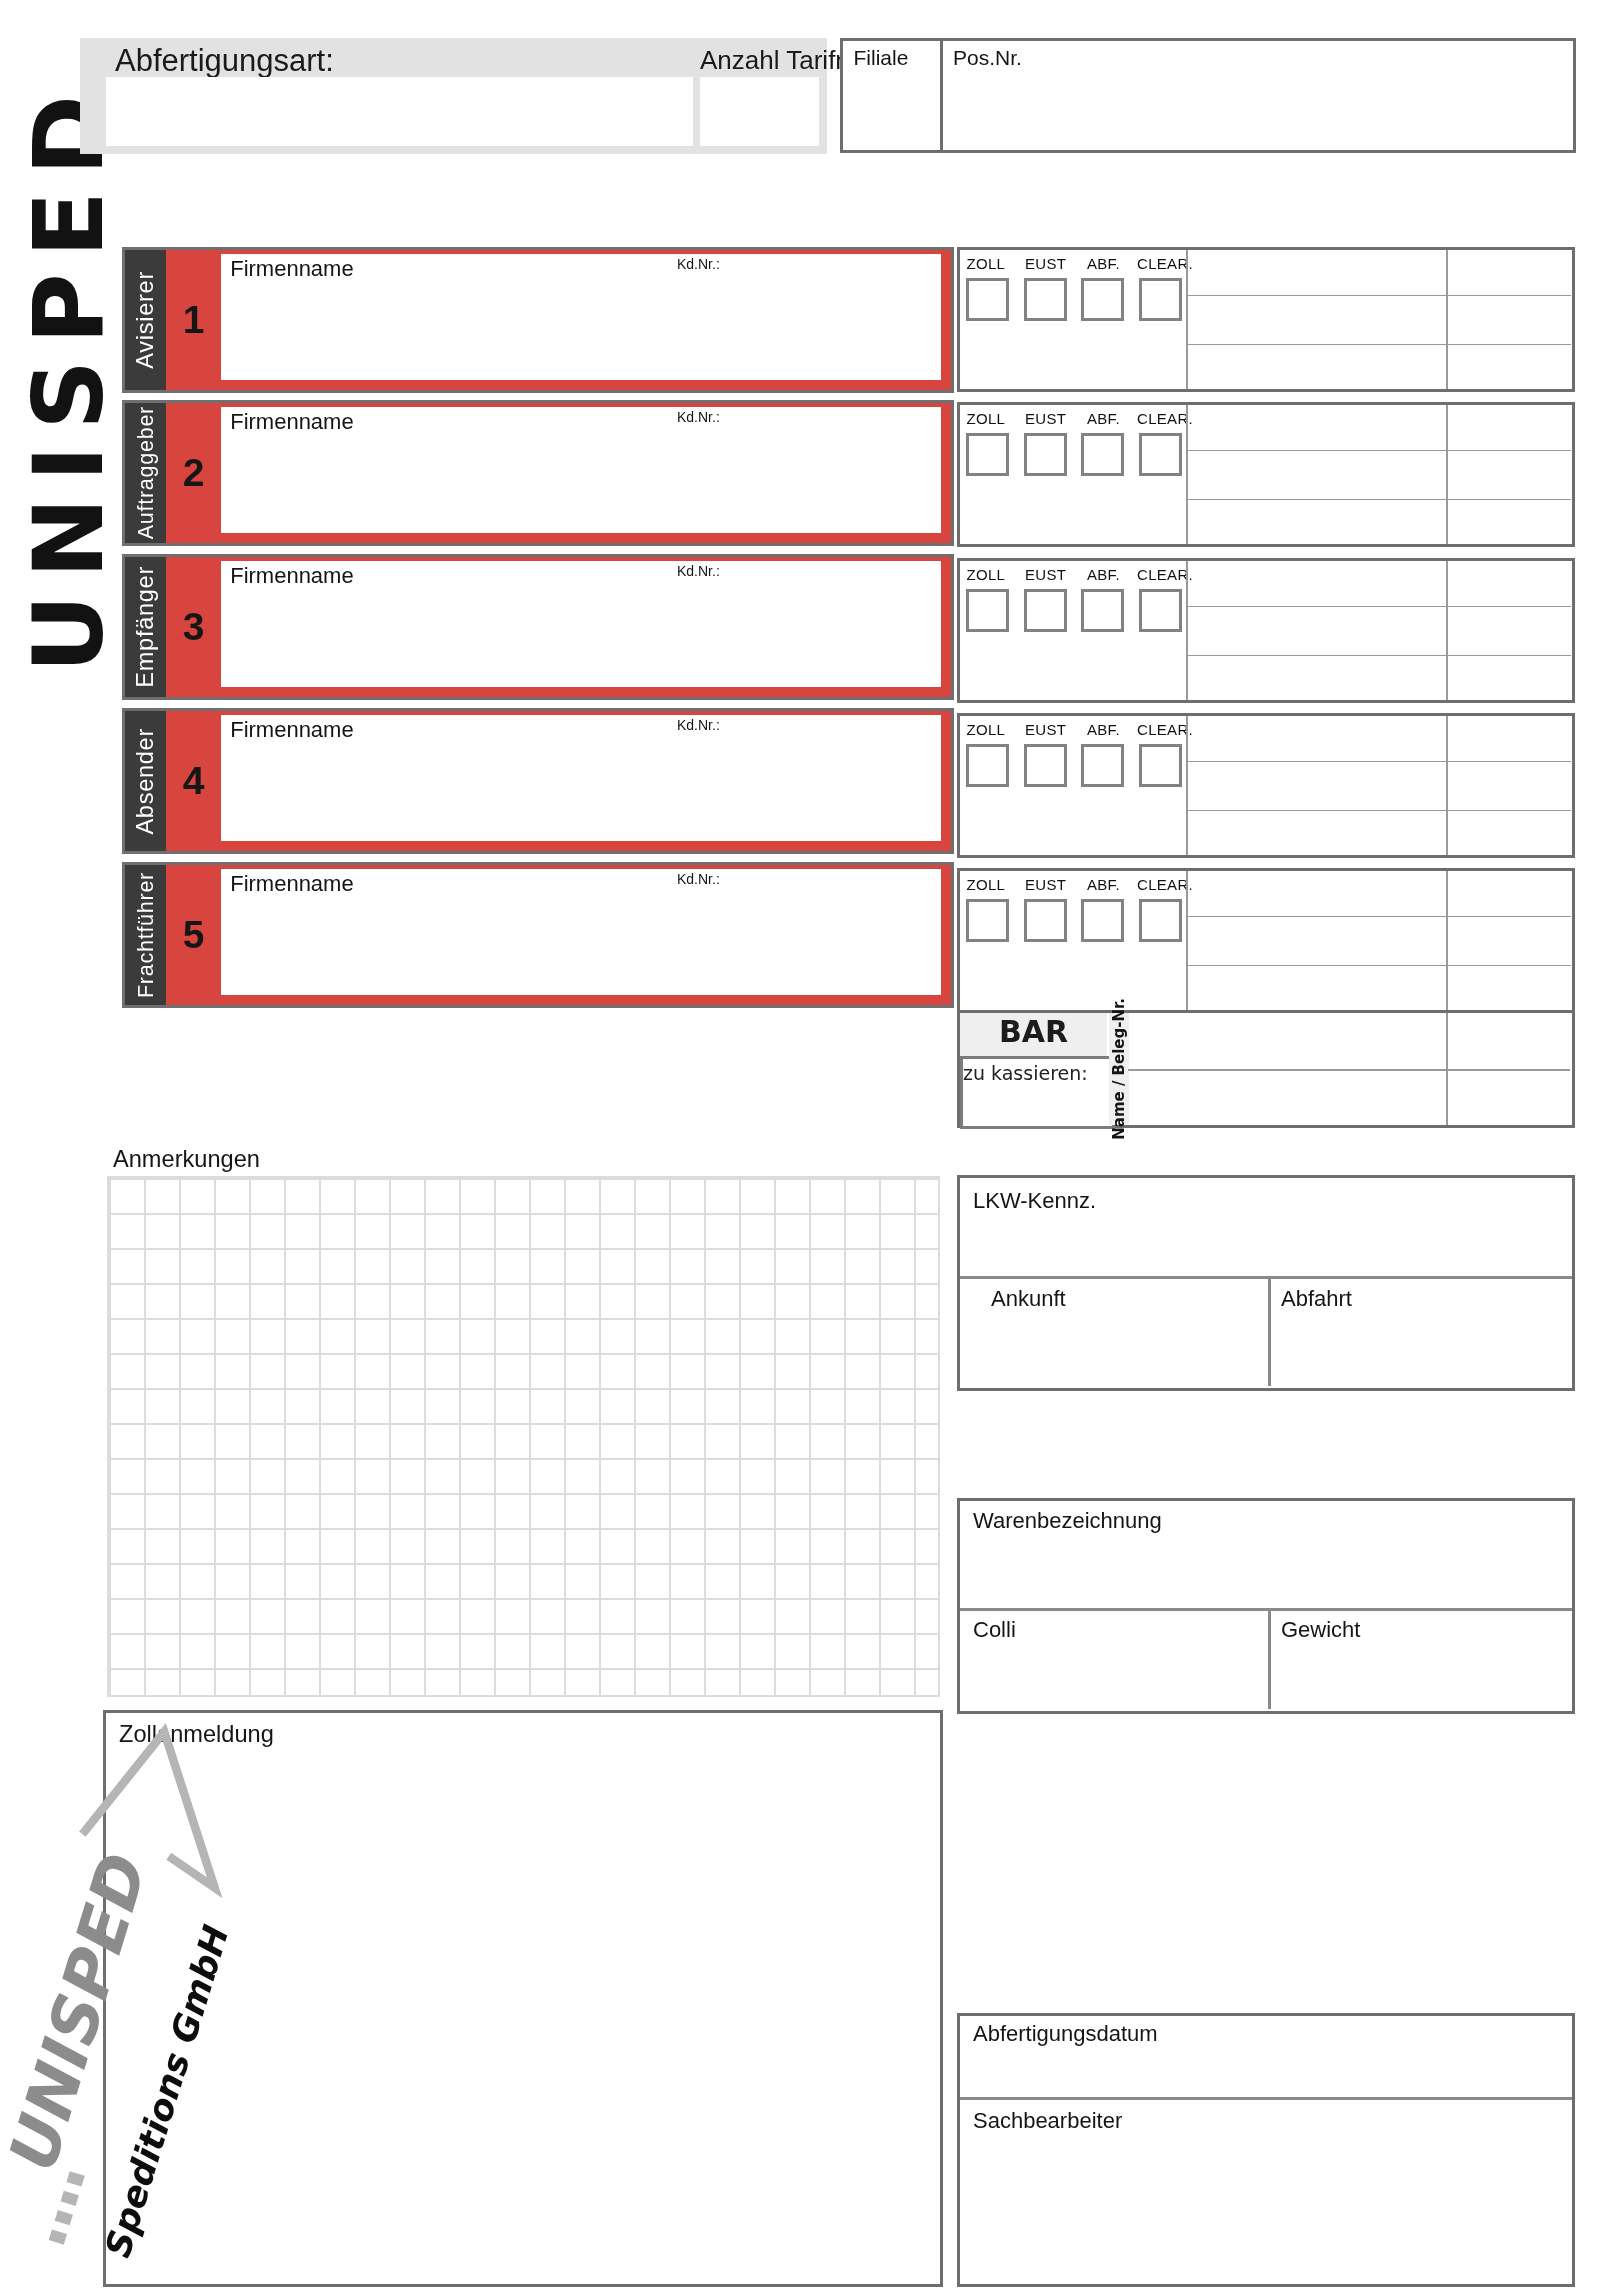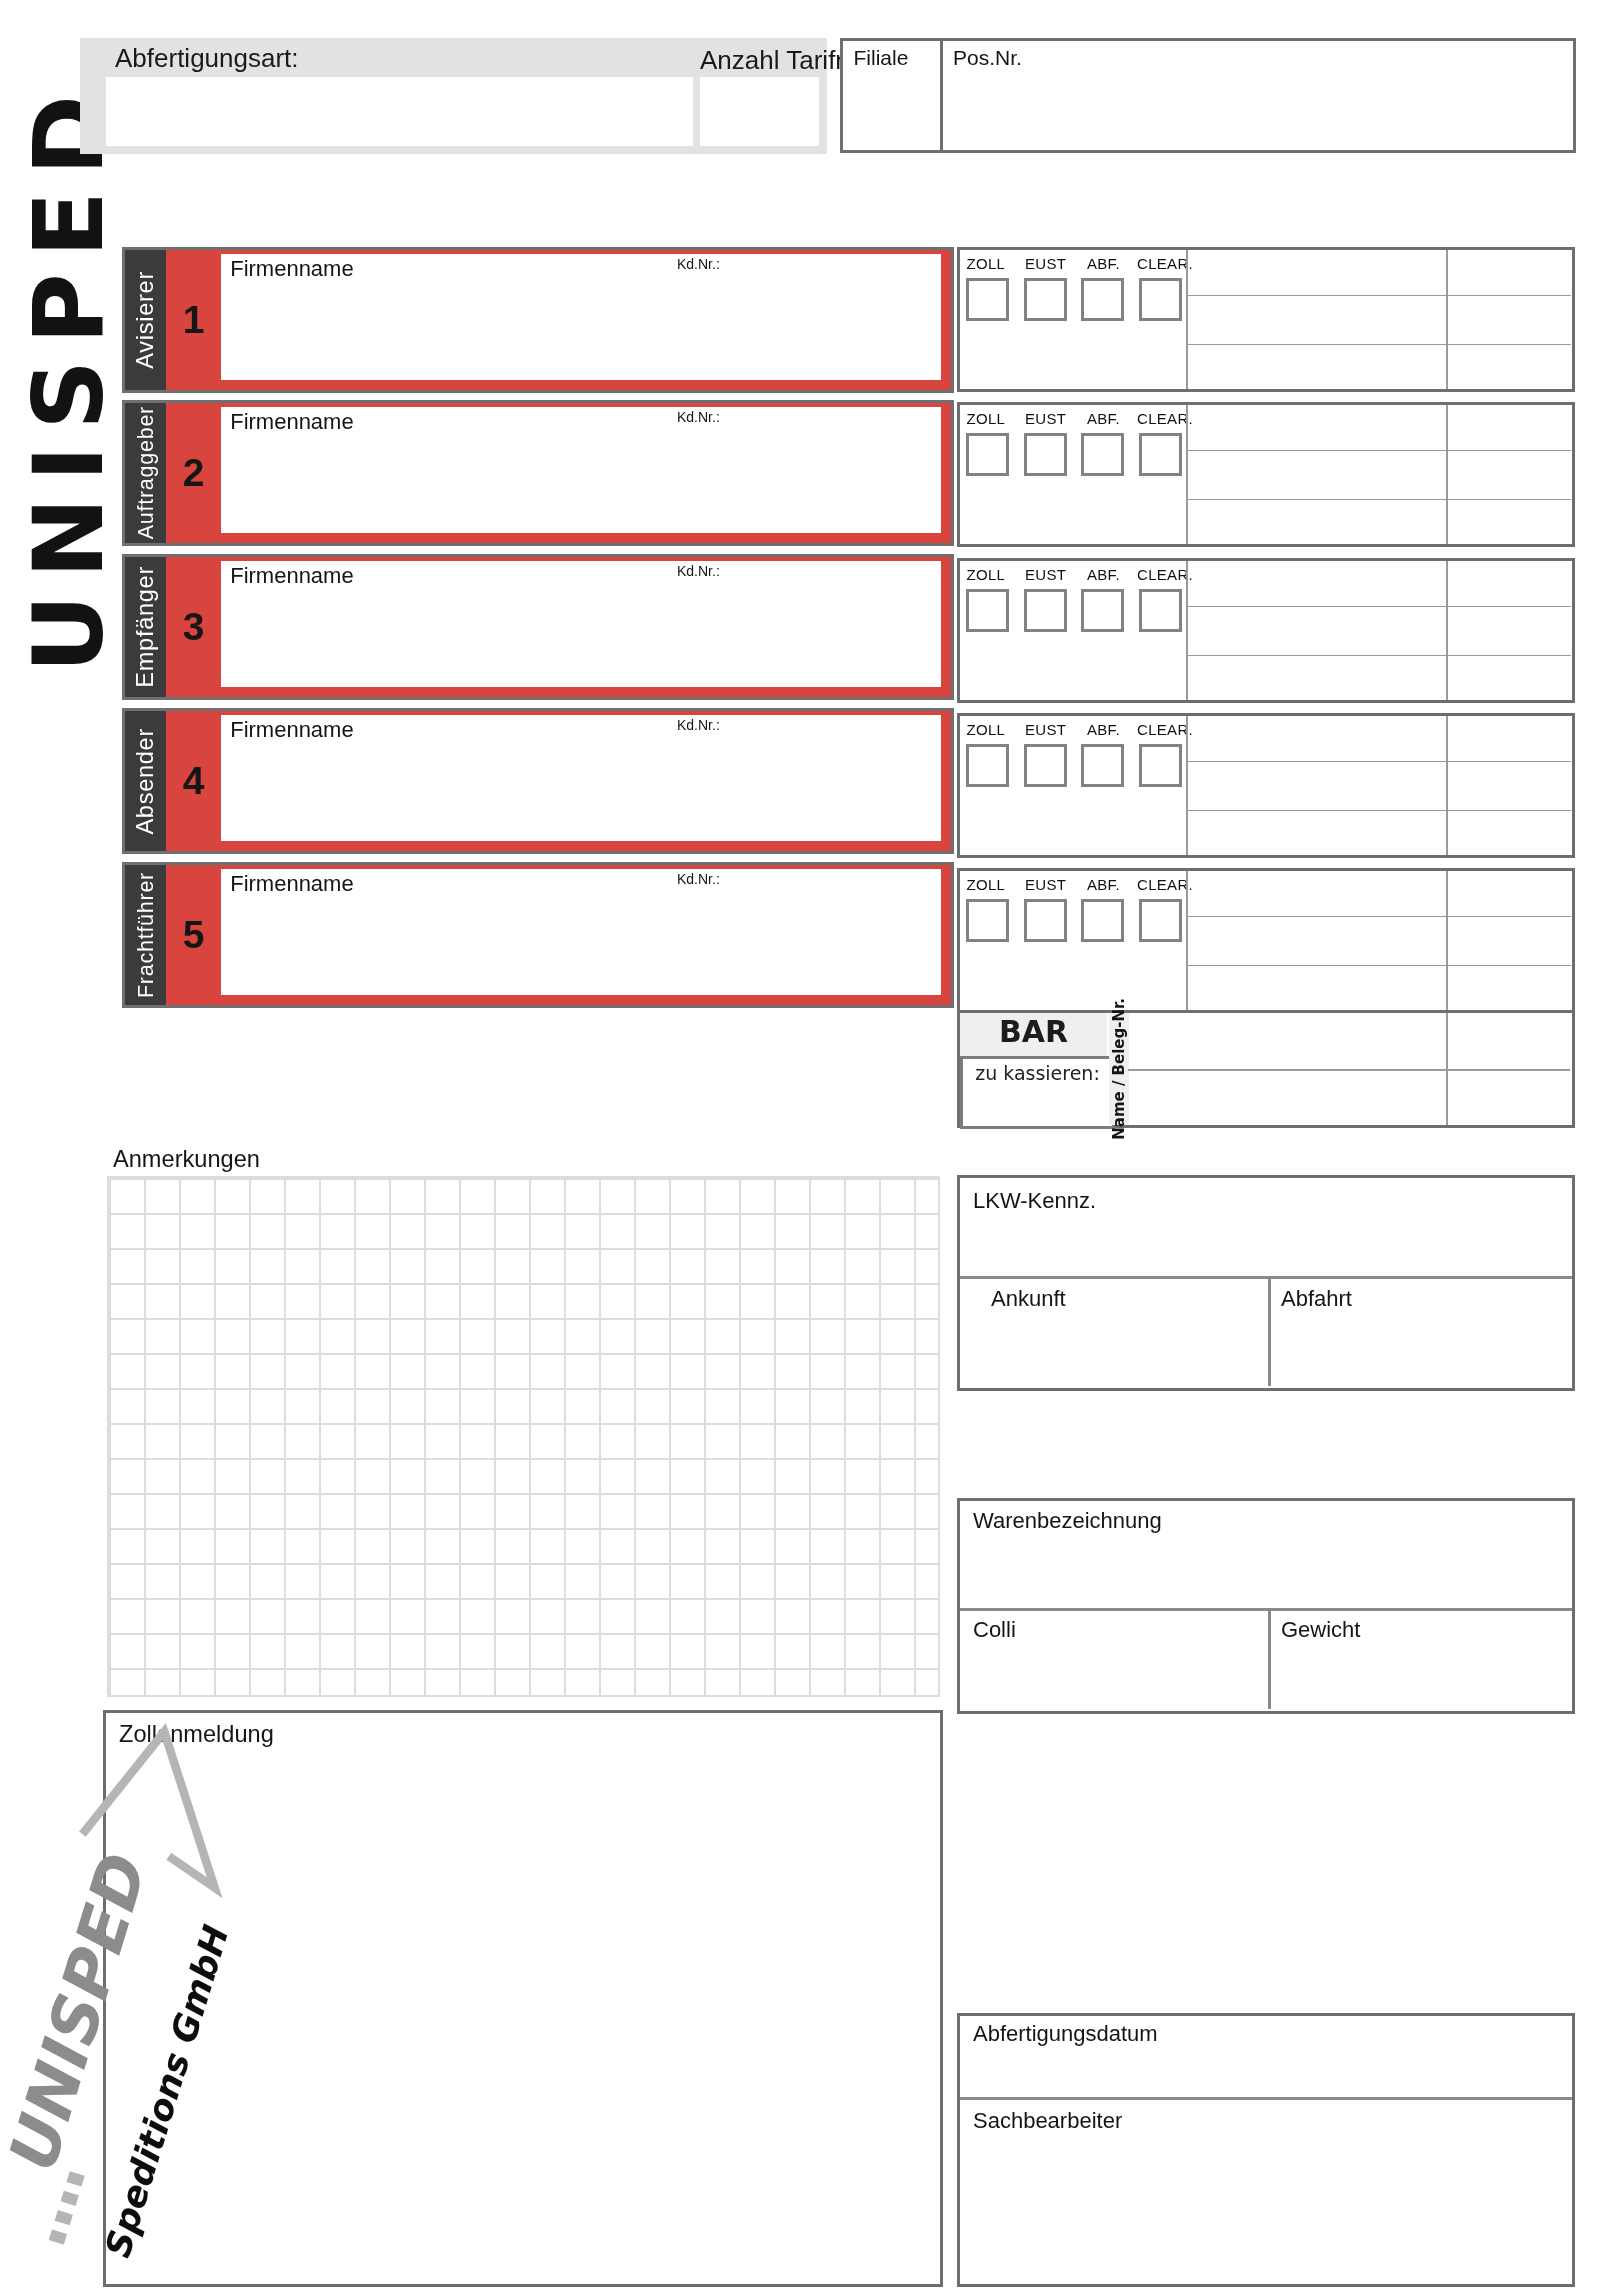--- a/index.html
+++ b/index.html
@@ -7,21 +7,21 @@
         font-family:"Liberation Sans","DejaVu Sans",sans-serif;color:#151515;}
   .abs{position:absolute;box-sizing:border-box;}
 
   
   .top-logo{left:30px;top:673px;transform:rotate(-90deg);transform-origin:0 0;
     width:648px;height:82px;font-family:"DejaVu Sans",sans-serif;font-weight:900;
     font-size:97px;line-height:77px;letter-spacing:15.7px;color:#121212;white-space:nowrap;}
 
   
   .top-band{left:80px;top:38px;width:747px;height:116px;background:#E2E2E2;}
-  .top-band .lbl{position:absolute;font-size:26px;color:#1a1a1a;}
+  .top-band .lbl{position:absolute;font-size:31px;color:#1a1a1a;}
   .inputbox{position:absolute;background:#fff;box-sizing:border-box;}
 
   
   .filiale{left:840px;top:38px;width:736px;height:115px;border:3.9px solid #6E6E6E;background:#fff;}
   .filiale .vdiv{position:absolute;left:97px;top:0;width:3.3px;height:100%;background:#6E6E6E;}
   .filiale .lbl{position:absolute;top:5.2px;font-size:21px;}
 
   
   .abr-head{left:957px;top:182px;width:618px;height:65px;border:3.9px solid #6E6E6E;background:#EFEFEF;}
   .abr-title{position:absolute;left:27.5px;top:22px;font-size:27.5px;}
@@ -49,21 +49,21 @@
   .party .white{position:absolute;left:96px;top:3.9px;width:720px;height:126px;background:#fff;}
   .party .white .fn{position:absolute;left:9.2px;top:2.6px;font-size:22px;}
   .party .white .kd{position:absolute;left:456px;top:2.6px;font-size:14px;}
 
   
   .barbox{left:957px;top:1010px;width:618px;height:118px;border:3.9px solid #6E6E6E;background:#fff;}
   .barbox .leftpanel{position:absolute;left:0;top:0;width:147px;height:100%;background:#EFEFEF;}
   .barbox .bartitle{position:absolute;left:0;top:1.3px;width:147px;text-align:center;
     font-family:"DejaVu Sans",sans-serif;font-weight:700;font-size:30px;color:#1c1c1c;}
   .barbox .zubox{position:absolute;left:0;top:43px;width:149px;height:67px;border:3.3px solid #7C7C7C;background:#fff;}
-  .barbox .zubox .zl{position:absolute;left:0;top:2.6px;width:100%;text-align:center;
+  .barbox .zubox .zl{position:absolute;left:0;top:2.6px;width:100%;
     font-family:"DejaVu Sans",sans-serif;font-size:19px;color:#222;}
   .barbox .strip{position:absolute;left:149px;top:0;width:19.6px;height:100%;background:#EFEFEF;
     display:flex;align-items:center;justify-content:center;}
   .barbox .strip .vtext{font-family:"DejaVu Sans",sans-serif;font-size:15px;font-weight:700;white-space:nowrap;}
   .barbox .hline{position:absolute;left:168px;top:56px;width:442px;height:2px;background:#9A9A9A;}
   .barbox .vline{position:absolute;left:486px;top:0;width:2px;height:100%;background:#9A9A9A;}
 
   
   .infobox{left:957px;width:618px;border:3.9px solid #6E6E6E;background:#fff;}
   .infobox .lbl{position:absolute;font-size:22px;}

